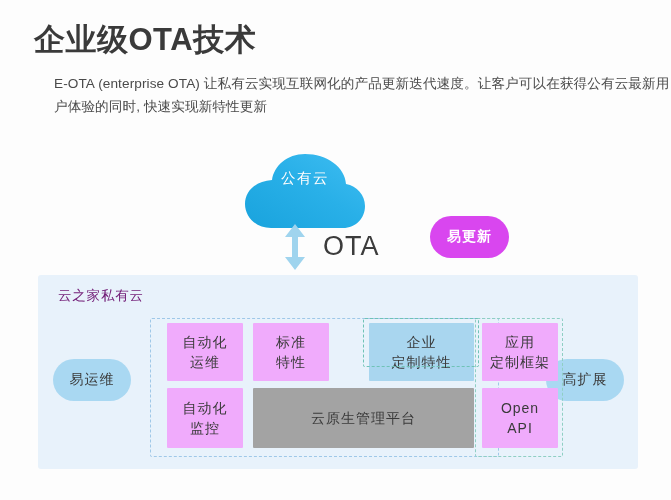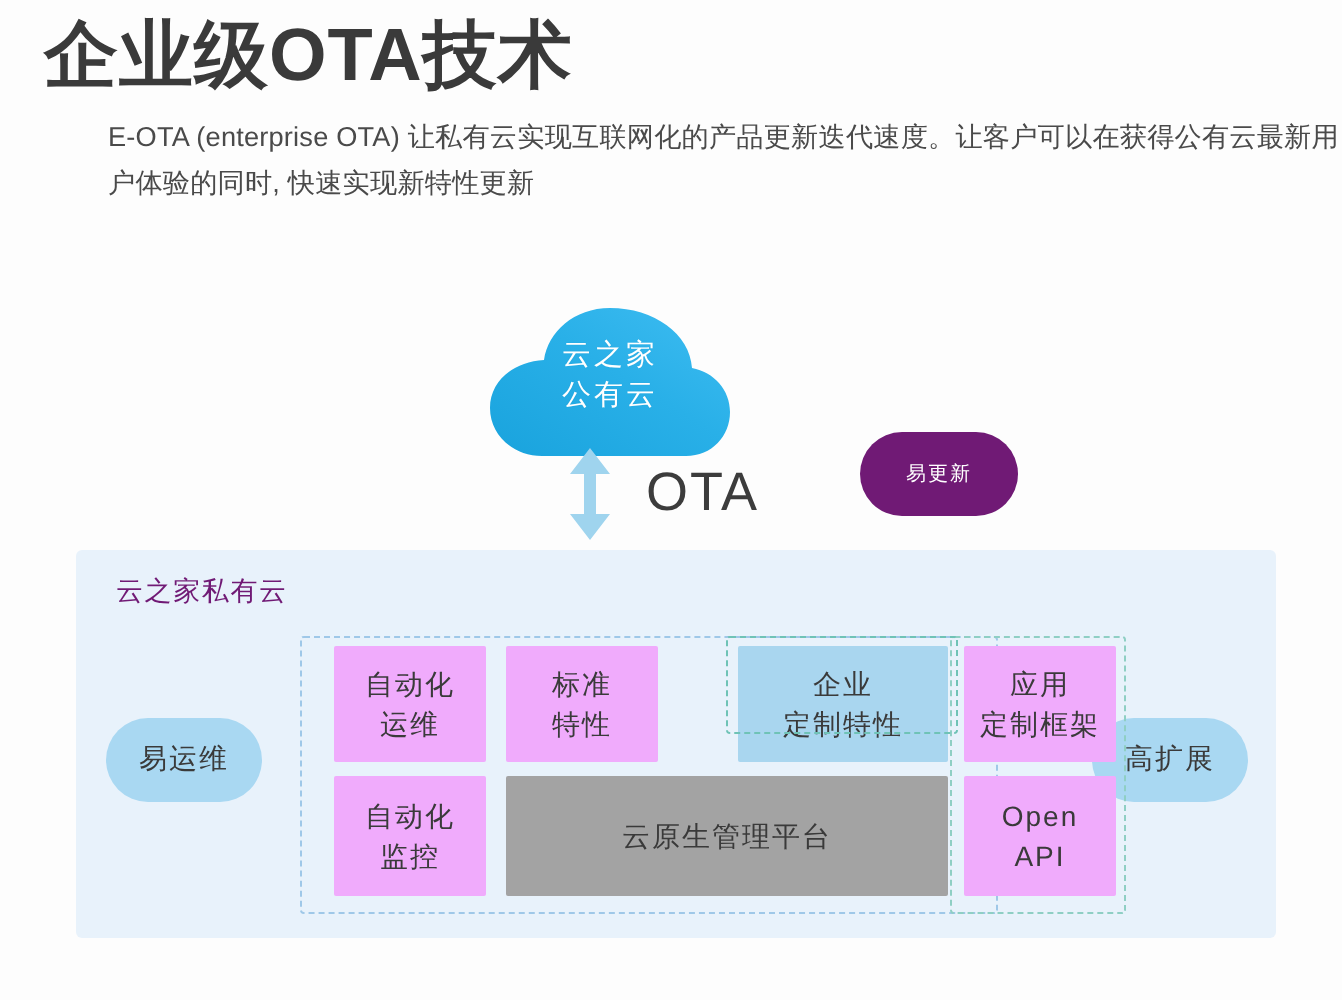--- a/index.html
+++ b/index.html
@@ -17,26 +17,26 @@
   }
 
   
   #header {
     position: absolute;
     left: 22px;
     top: 8px;
     width: 630px;
   }
   #page-title {
-    font-size: 37px;
+    font-size: 31px;
     font-weight: 700;
     color: #3a3a3a;
     letter-spacing: 0.5px;
     line-height: 40px;
-    margin: 0;
+    margin: 12px;
     white-space: nowrap;
   }
   #subtitle {
     margin-top: 9px;
     font-size: 13.6px;
     line-height: 23px;
     color: #4a4a4a;
     width: 620px;
     letter-spacing: 0.1px;
     margin-left: 32px;
@@ -99,27 +99,28 @@
   }
 
   
   #pill-update {
     position: absolute;
     left: 430px;
     top: 216px;
     width: 79px;
     height: 42px;
     border-radius: 21px;
-    background: #701a75;
+    background: #d946ef;
     color: #ffffff;
-    font-size: 10px;
+    font-size: 14px;
     letter-spacing: 1px;
     display: flex;
     align-items: center;
     justify-content: center;
+    font-weight: bold;
   }
 
   
   #panel {
     position: absolute;
     left: 38px;
     top: 275px;
     width: 600px;
     height: 194px;
     background: #e8f2fb;
@@ -230,21 +231,20 @@
       C44 4 31 16 29 30
       C13 31 2 41 2 54
       C2 67 13 78 28 78
       L100 78
       C113 78 122 68 122 56
       C122 45 114 36 103 34
       C102 17 84 4 62 4
       Z"></path>
   </svg>
   <div id="cloud-label">
-    <div>云之家</div>
     <div>公有云</div>
   </div>
 </div>
 
 <div id="ota-row">
   <svg id="ota-arrow" viewBox="0 0 22 46" xmlns="http://www.w3.org/2000/svg">
     <polygon points="11,0 21,13 14,13 14,33 21,33 11,46 1,33 8,33 8,13 1,13" fill="#9fd4ee"></polygon>
   </svg>
   <div id="ota-text">OTA</div>
 </div>

